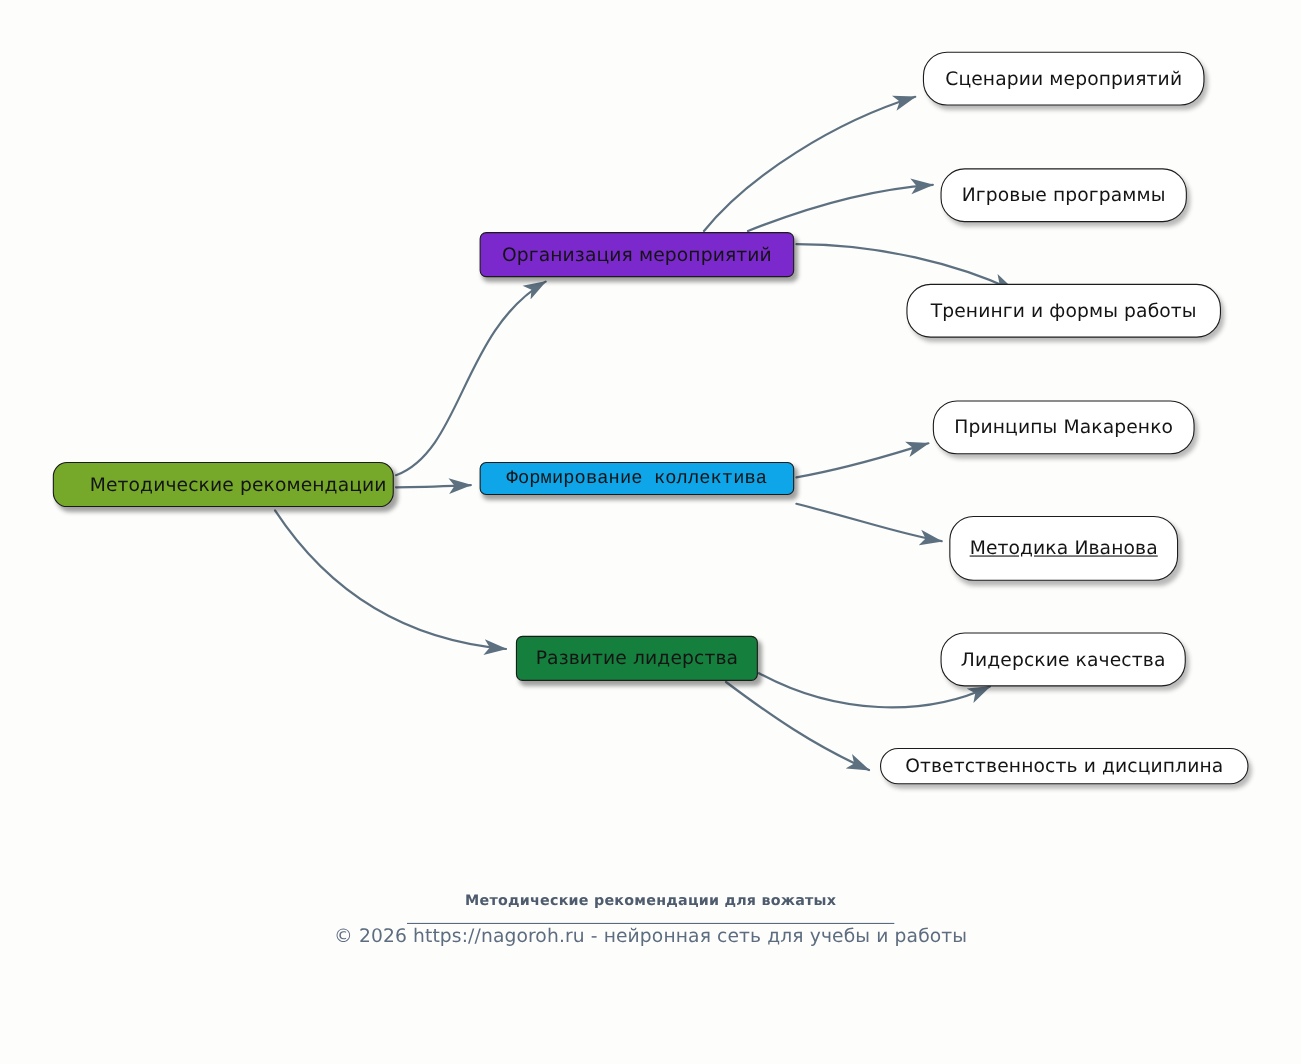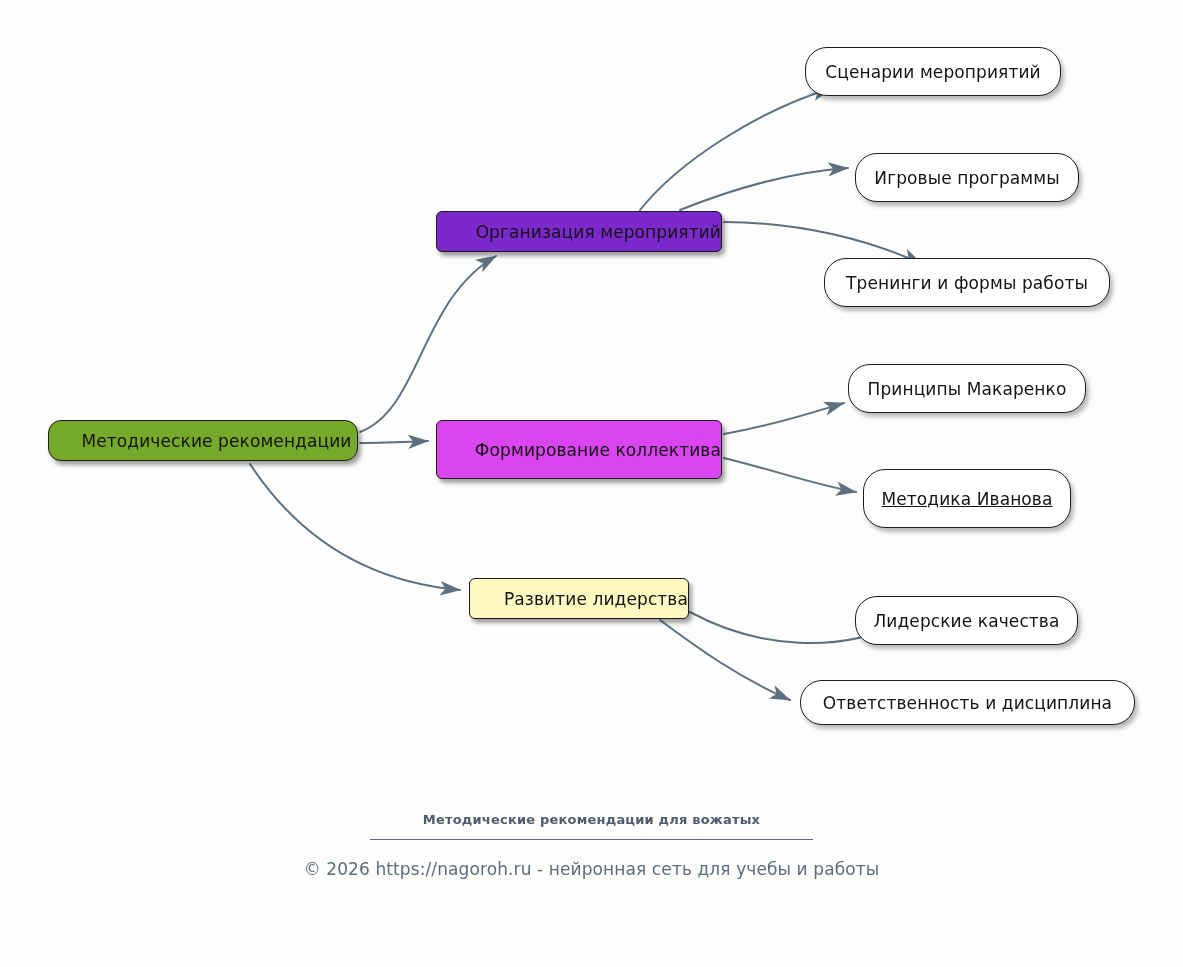--- a/index.html
+++ b/index.html
@@ -39,21 +39,20 @@
     border: 1.6px solid #1b1b1b;
     border-radius: 13px;
     box-shadow: 3px 4px 4px rgba(30,30,30,0.42);
     padding-left: 27px;
   }
   .node-branch {
     background: #7b29cc;
     border: 1.6px solid #1b1b1b;
     border-radius: 6px;
     box-shadow: 3px 4px 4px rgba(30,30,30,0.42);
-    justify-content: flex-end;
   }
   .node-leaf {
     background: #ffffff;
     border: 1.7px solid #1c1c1c;
     border-radius: 22px;
     box-shadow: 3px 4px 4px rgba(30,30,30,0.30);
   }
   #footer {
     position: absolute;
     left: 0;
@@ -66,21 +65,21 @@
     color: #4e5c6e;
     letter-spacing: 0.2px;
   }
   #footer-rule {
     margin: 12px auto 0 auto;
     width: 443px;
     height: 1px;
     background: #5a6b80;
   }
   #footer-credit {
-    margin-top: 19px;
+    margin-top: 1px;
     font-size: 17px;
     color: #5d6c7f;
     letter-spacing: 0.1px;
   }
 </style>
 </head>
 <body>
 
 <div id="canvas">
 
@@ -104,45 +103,45 @@
       </g>
   </svg>
 
   <div id="nodes-layer">
       <div class="node node-root" style="left: 48px; top: 420px; width: 310px; height: 41px; background: rgb(118, 169, 42);">
         <span>Методические рекомендации</span>
       </div>
       <div class="node node-branch" style="left: 436px; top: 211px; width: 286px; height: 41px; background: rgb(123, 41, 204);">
         <span>Организация мероприятий</span>
       </div>
-      <div class="node node-leaf" style="left: 805px; top: 47px; width: 256px; height: 49px; justify-content: center;">
+      <div class="node node-leaf" style="left: 839px; top: 47px; width: 256px; height: 49px; justify-content: center;">
         <span>Сценарии мероприятий</span>
       </div>
       <div class="node node-leaf" style="left: 855px; top: 153px; width: 224px; height: 49px;">
         <span>Игровые программы</span>
       </div>
       <div class="node node-leaf" style="left: 824px; top: 258px; width: 286px; height: 49px;">
         <span>Тренинги и формы работы</span>
       </div>
-      <div class="node node-branch" style="left: 436px; top: 420px; width: 286px; height: 59px; background: #d946ef;">
+      <div class="node node-branch" style="left: 436px; top: 420px; width: 286px; height: 30px; background: #0ea5e9; font-family: Liberation Mono, monospace;">
         <span>Формирование коллектива</span>
       </div>
       <div class="node node-leaf" style="left: 848px; top: 364px; width: 238px; height: 49px;">
         <span>Принципы Макаренко</span>
       </div>
       <div class="node node-leaf" style="left: 863px; top: 469px; width: 208px; height: 59px; text-decoration: underline;">
         <span>Методика Иванова</span>
       </div>
-      <div class="node node-branch" style="left: 469px; top: 578px; width: 220px; height: 41px; background: #fef9c3;">
+      <div class="node node-branch" style="left: 469px; top: 578px; width: 220px; height: 41px; background: #15803d;">
         <span>Развитие лидерства</span>
       </div>
-      <div class="node node-leaf" style="left: 855px; top: 596px; width: 223px; height: 49px;">
+      <div class="node node-leaf" style="left: 855px; top: 575px; width: 223px; height: 49px;">
         <span>Лидерские качества</span>
       </div>
-      <div class="node node-leaf" style="left: 800px; top: 680px; width: 335px; height: 45px;">
+      <div class="node node-leaf" style="left: 800px; top: 680px; width: 335px; height: 33px;">
         <span>Ответственность и дисциплина</span>
       </div>
     </div>
 
   <div id="footer" style="top: 812px;">
     <div id="footer-caption">Методические рекомендации для вожатых</div>
     <div id="footer-rule"></div>
     <div id="footer-credit">© 2026 https://nagoroh.ru - нейронная сеть для учебы и работы</div>
   </div>
 

